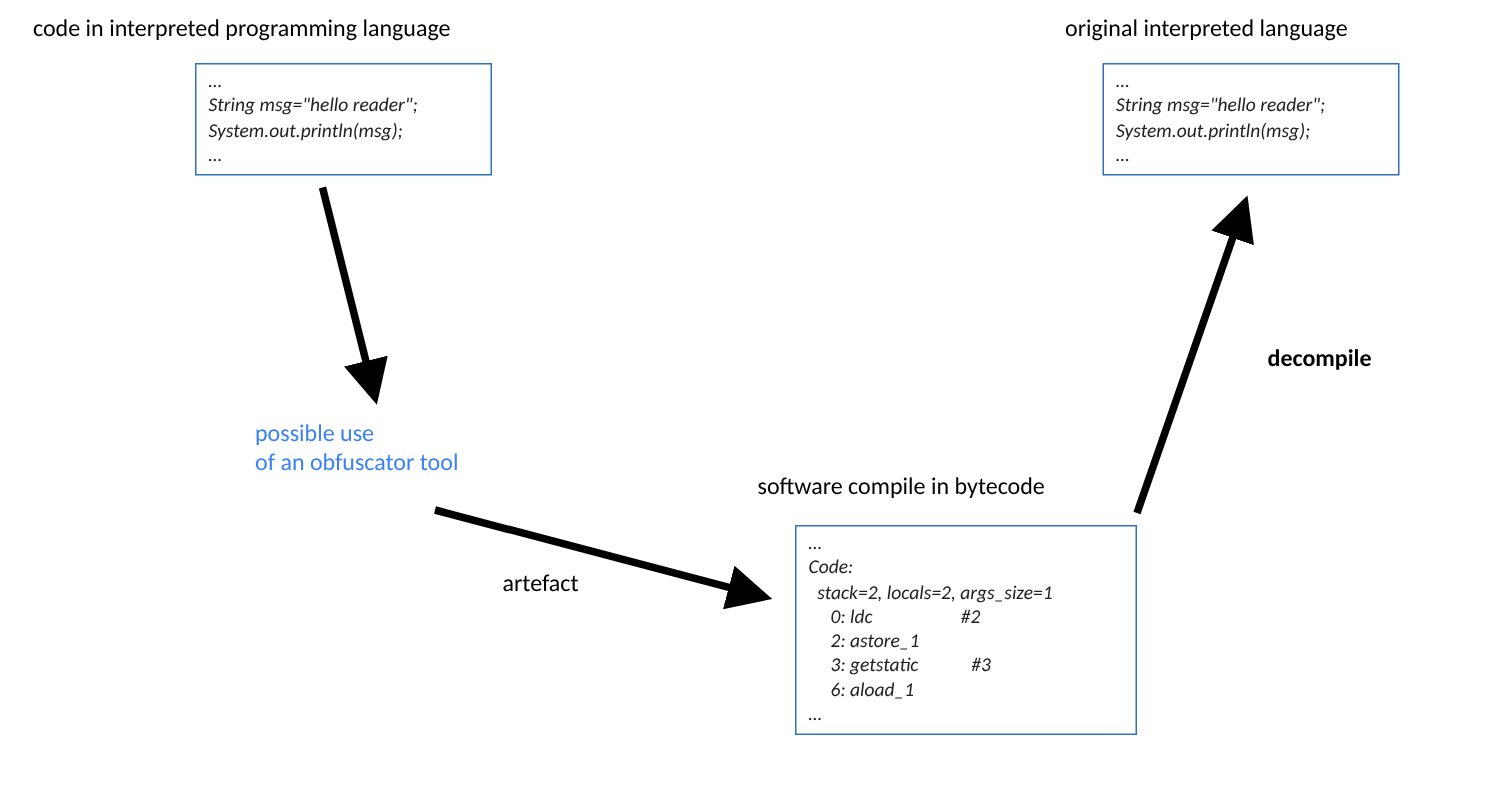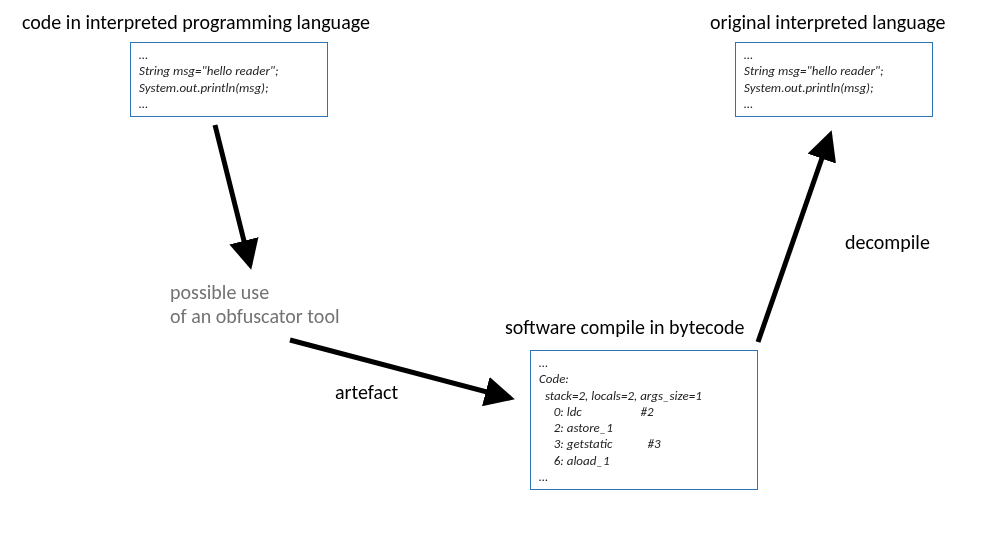--- a/index.html
+++ b/index.html
@@ -8,25 +8,25 @@
     width: 1005px;
     height: 540px;
     background: #ffffff;
     font-family: Calibri, Arial, sans-serif;
     color: #000;
     position: relative;
     overflow: hidden;
   }
   .label {
     position: absolute;
-    font-size: 20px;
+    font-size: 16px;
     line-height: 1.2;
     white-space: pre;
   }
-  .label.orange { color: #737373; }
+  .label.orange { color: #3b82f6; }
   .codebox {
     position: absolute;
     border: 1px solid #2e74b5;
     background: #ffffff;
     padding: 4px 8px;
     font-family: Calibri, Arial, sans-serif;
     font-style: italic;
     font-size: 13px;
     line-height: 1.25;
     white-space: pre;
@@ -54,21 +54,21 @@
 System.out.println(msg);
 …</div>
 
 <div class="label orange" style="left:170px; top:280px;">possible use
 of an obfuscator tool</div>
 
 <div class="label" style="left:505px; top:315px;">software compile in bytecode</div>
 
 <div class="label" style="left:335px; top:380px;">artefact</div>
 
-<div class="label" style="left:845px; top:230px;">decompile</div>
+<div class="label" style="left:845px; top:230px;font-weight:bold;">decompile</div>
 
 <div class="codebox" style="left:530px; top:350px; width:210px;">…
 Code:
   stack=2, locals=2, args_size=1
      0: ldc                    #2
      2: astore_1
      3: getstatic            #3
      6: aload_1
 …</div>
 

